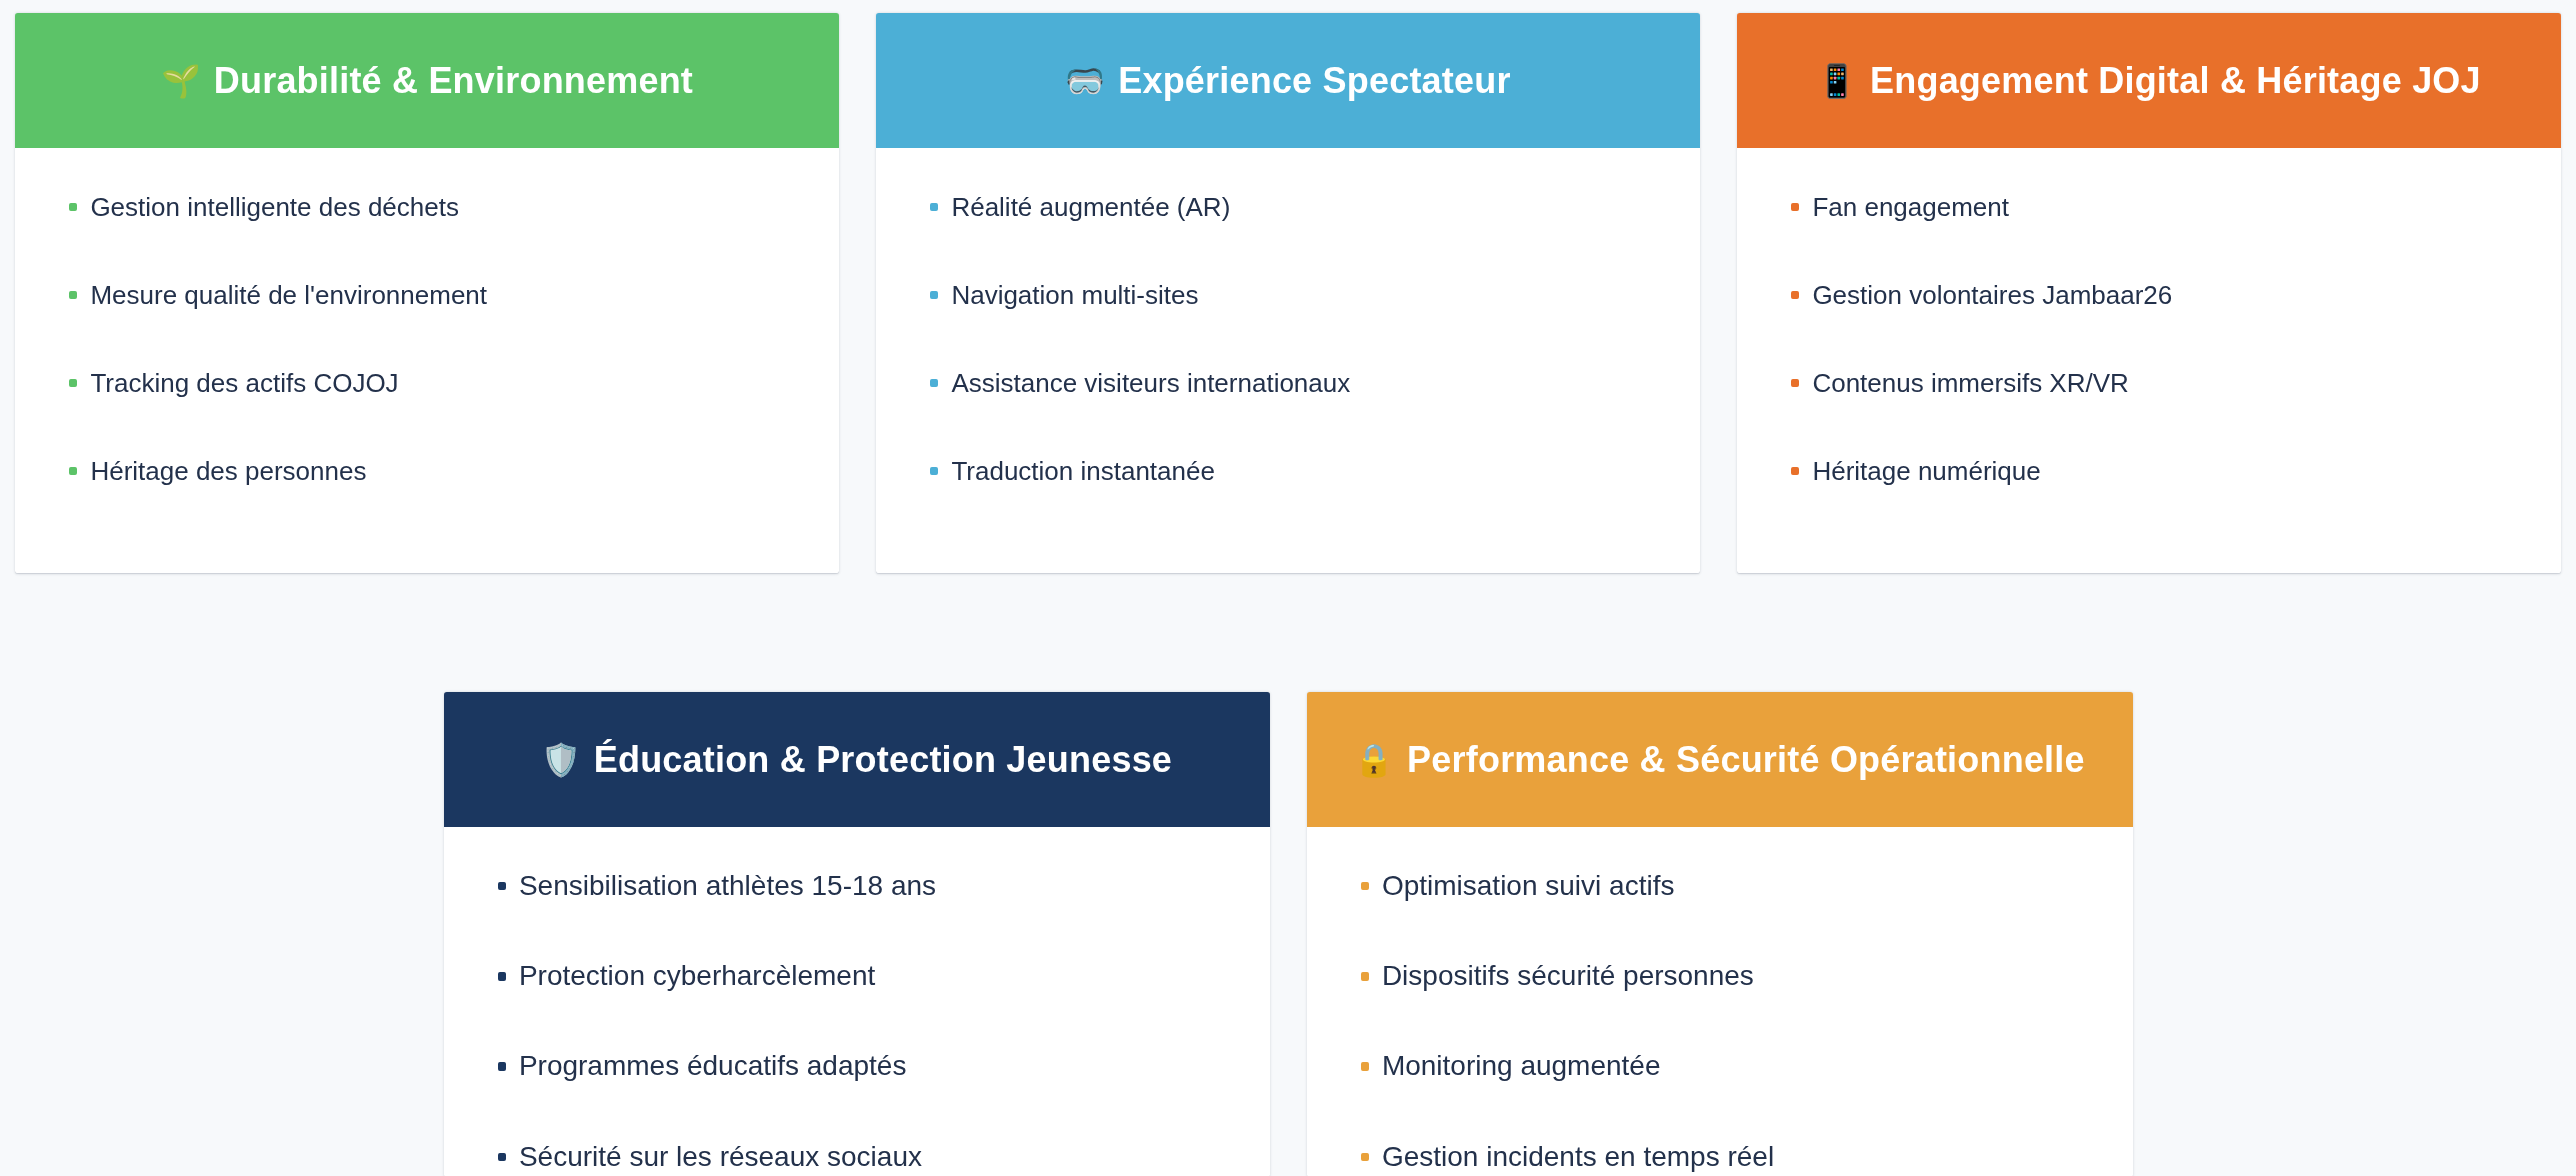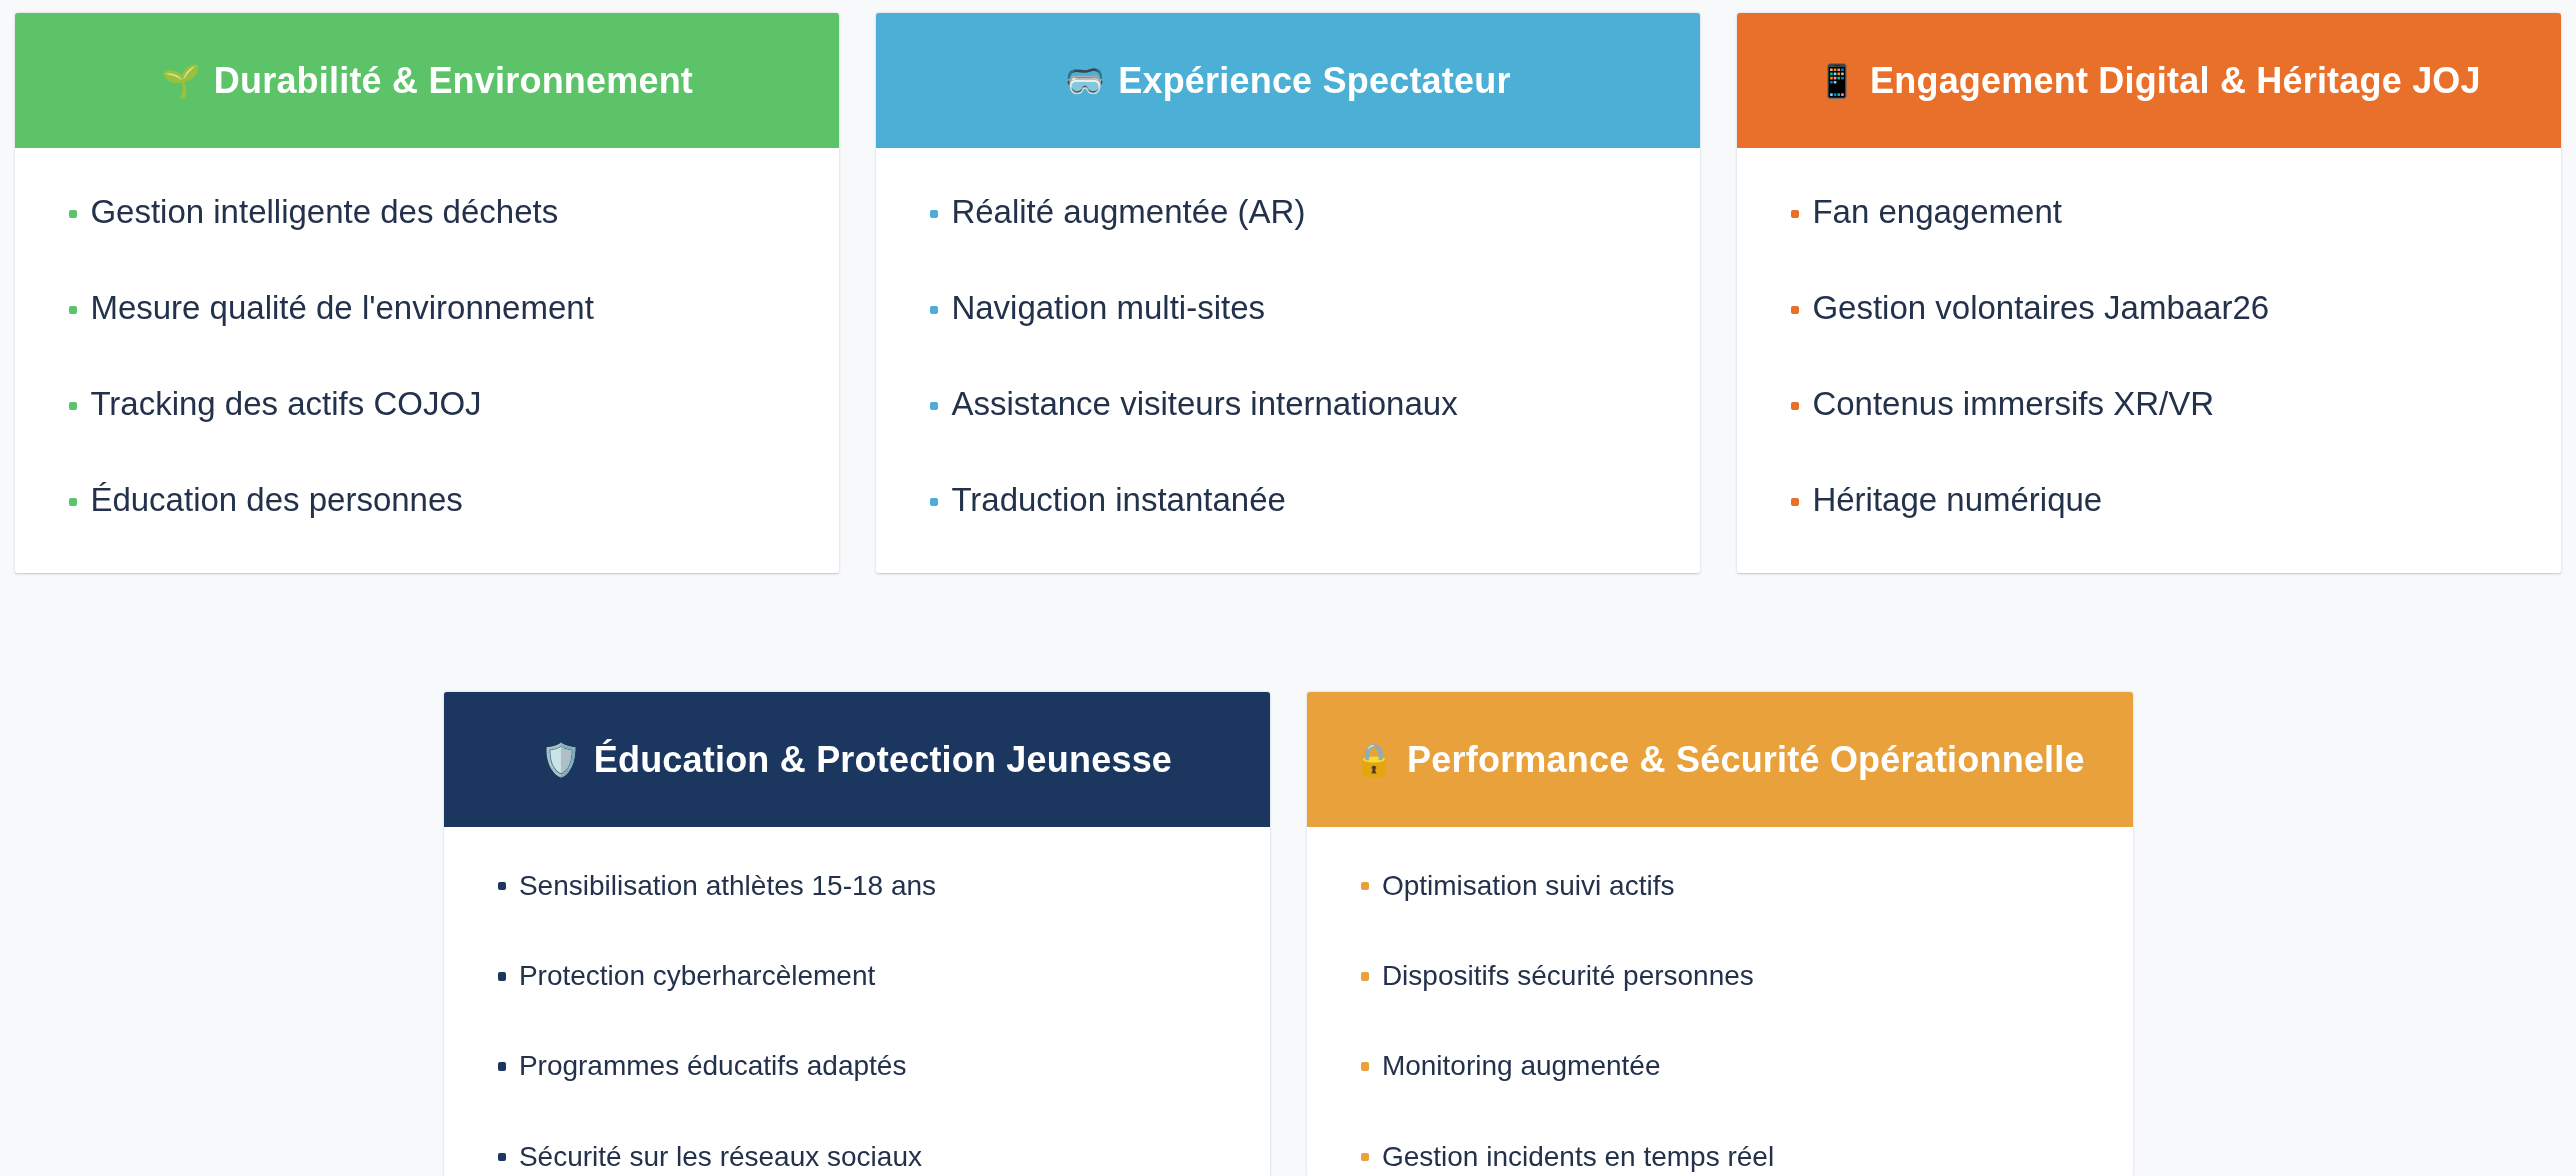--- a/index.html
+++ b/index.html
@@ -118,21 +118,21 @@
   .bullet {
     width: 8.4px;
     height: 8.4px;
     border-radius: 1.9px;
     flex: 0 0 auto;
     position: relative;
     top: -4.6px;
   }
 
   .item-label {
-    font-size: 33px;
+    font-size: 26px;
     color: #23314B;
     line-height: 1.15;
     white-space: nowrap;
   }
 
   .row-bottom .item-label {
     font-size: 28px;
   }
 </style>
 </head>
@@ -155,21 +155,21 @@
           <div class="item">
             <span class="bullet" style="background: rgb(92, 195, 104);"></span>
             <span class="item-label">Mesure qualité de l'environnement</span>
           </div>
           <div class="item">
             <span class="bullet" style="background: rgb(92, 195, 104);"></span>
             <span class="item-label">Tracking des actifs COJOJ</span>
           </div>
           <div class="item">
             <span class="bullet" style="background: rgb(92, 195, 104);"></span>
-            <span class="item-label">Éducation des personnes</span>
+            <span class="item-label">Héritage des personnes</span>
           </div>
         </div>
       </div>
       <div class="card">
         <div class="card-header" style="background: rgb(76, 175, 214);">
           <div class="hdr-inner">
             <span class="hdr-icon">🥽</span>
             <span class="hdr-title">Expérience Spectateur</span>
           </div>
         </div>

